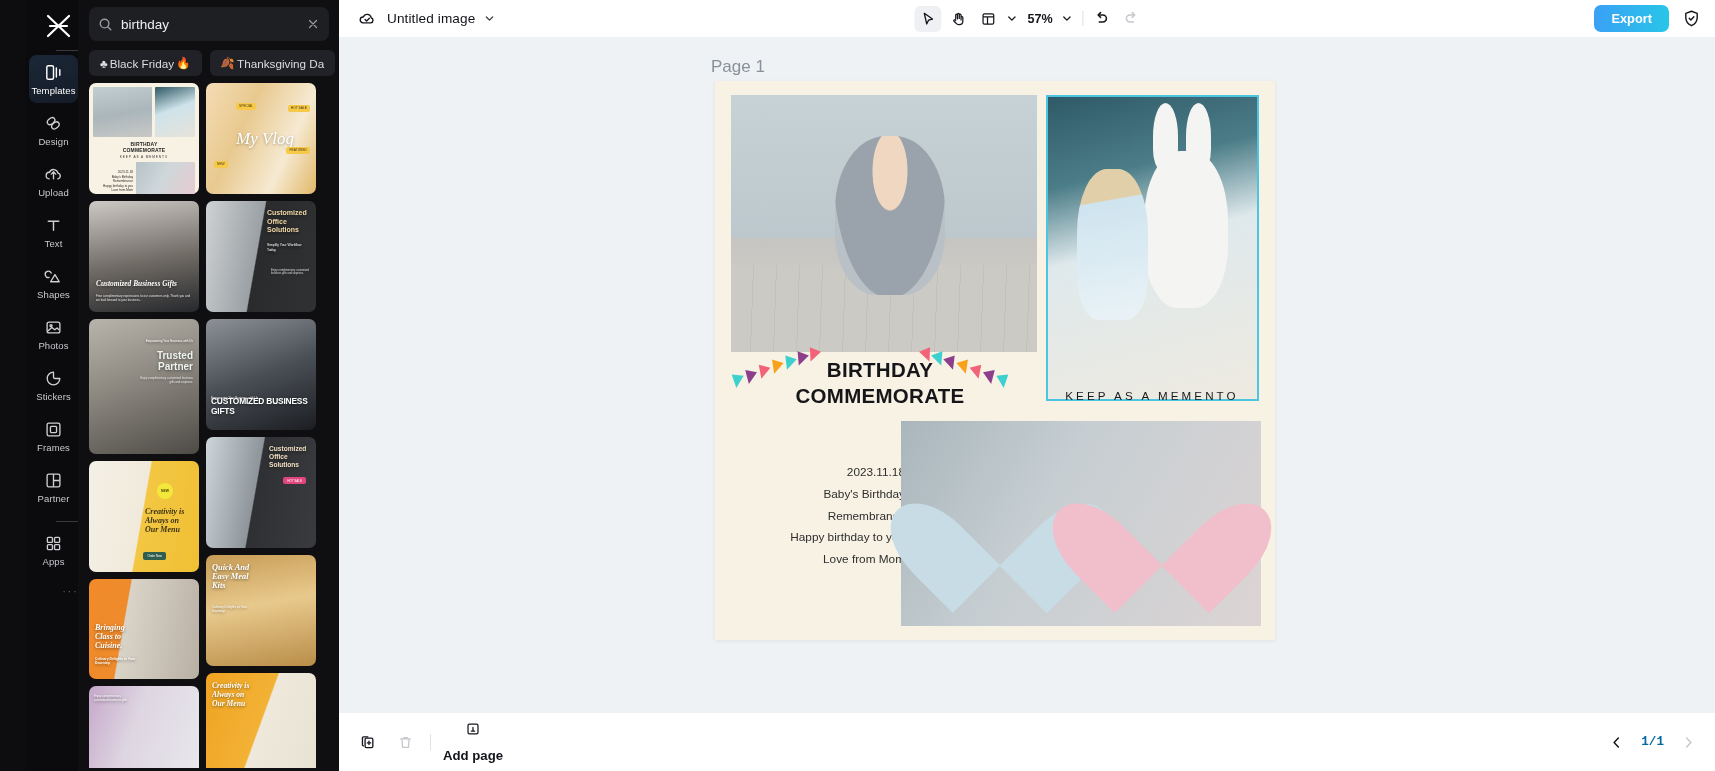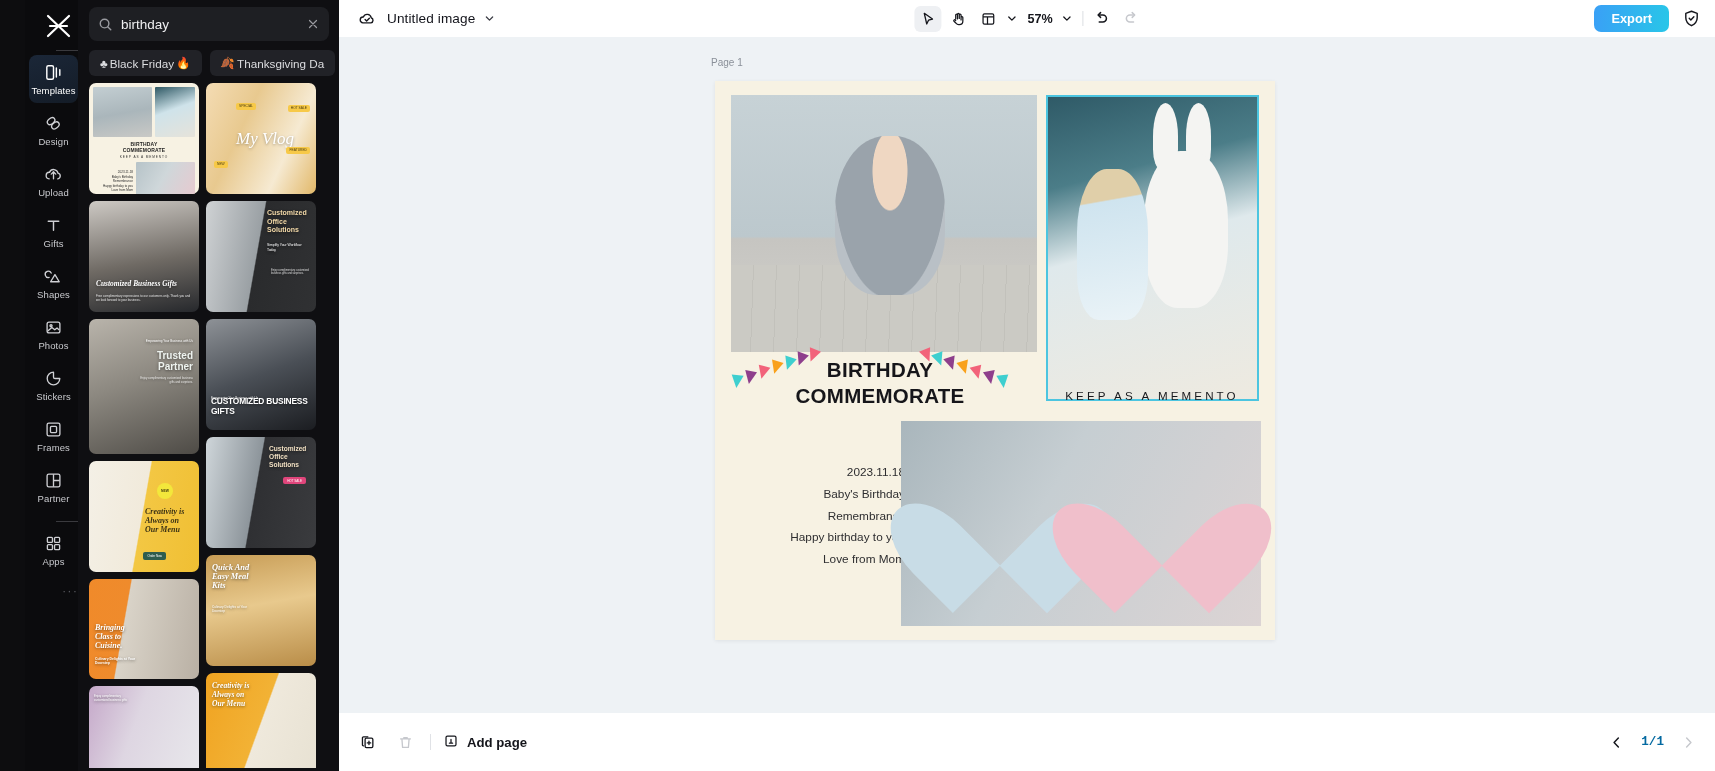--- a/index.html
+++ b/index.html
@@ -105,21 +105,21 @@
   .export-btn {
     margin-left: auto; height: 27px; padding: 0 17px; border-radius: 7px;
     background: linear-gradient(95deg,#3aa0f6 0%,#28c6e8 100%);
     color:#fff; font-size:12.8px; font-weight:700; display:flex; align-items:center; cursor:pointer; border:none;
     font-family:"Liberation Sans", sans-serif;
   }
   .shield { margin-left: 13px; cursor:pointer; display:flex; }
 
   
   .canvas-area { flex: 1; background: #eef2f5; position: relative; overflow: hidden; }
-  .page-label { position:absolute; left: 372px; top: 20px; font-size: 10px; color:#8a9099; }
+  .page-label { position:absolute; left: 372px; top: 20px; font-size: 17px; color:#8a9099; }
   .page {
     position:absolute; left: 376px; top: 44px; width: 560px; height: 559px;
     background: #f7f2e3; box-shadow: 0 1px 4px rgba(0,0,0,.07);
   }
   .p-img-baby {
     position:absolute; left: 16px; top: 14px; width: 306px; height: 257px;
     background: linear-gradient(180deg,#c7d2d6 0%,#bcc8cd 55%,#c6c5c1 56%,#d3d2cd 100%);
   }
   .p-img-baby .floor { position:absolute; left:0; bottom:0; width:100%; height:34%;
     background: repeating-linear-gradient(92deg,#cbcac4 0 22px,#c2c1bb 22px 23px); }
@@ -179,21 +179,21 @@
   .heart-r { right: 9%; }
   .heart-r:before, .heart-r:after { background:#f0bfcb; }
 
   
   .bottombar {
     height: 58px; background:#fff; display:flex; align-items:center; padding: 0 20px 0 16px; flex:none;
     position: relative;
   }
   .bb-icon { width: 26px; height: 26px; display:flex; align-items:center; justify-content:center; cursor:pointer; }
   .bb-sep { width:1px; height:16px; background:#e0e2e6; margin: 0 12px; }
-  .add-page { display:flex; align-items:center; gap:8px; cursor:pointer; font-size:13.2px; font-weight:700; color:#14151b; }
+  .add-page { display:flex; align-items:center; gap:8px; cursor:pointer; font-size:13.2px; font-weight:700; color:#14151b;flex-direction:column; }
   .pager { margin-left:auto; display:flex; align-items:center; gap:18px; }
   .pg-num { font-size:12.6px; font-weight:700; color:#0369a1;font-family:Liberation Mono, monospace; }
   .pg-arrow { cursor:pointer; display:flex; }
 </style>
 </head>
 <body>
 
 <div class="app">
 
   <div class="rail">
@@ -234,21 +234,21 @@
       </span>
       <span class="rail-label">Upload</span>
     </div>
 
     <div class="rail-item">
       <span class="rail-icon">
         <svg width="21" height="21" viewBox="0 0 22 22" fill="none" stroke="#cfd0d4" stroke-width="1.5">
           <path d="M5.5 6.5h11M11 6.5v9.5" stroke-linecap="round"></path>
         </svg>
       </span>
-      <span class="rail-label">Gifts</span>
+      <span class="rail-label">Text</span>
     </div>
 
     <div class="rail-item">
       <span class="rail-icon">
         <svg width="21" height="21" viewBox="0 0 22 22" fill="none" stroke="#cfd0d4" stroke-width="1.4">
           <path d="M12.5 9 17 16.5H8z" stroke-linejoin="round"></path>
           <path d="M8.6 7.4A3.3 3.3 0 1 0 6.4 12" stroke-linecap="round"></path>
         </svg>
       </span>
       <span class="rail-label">Shapes</span>

